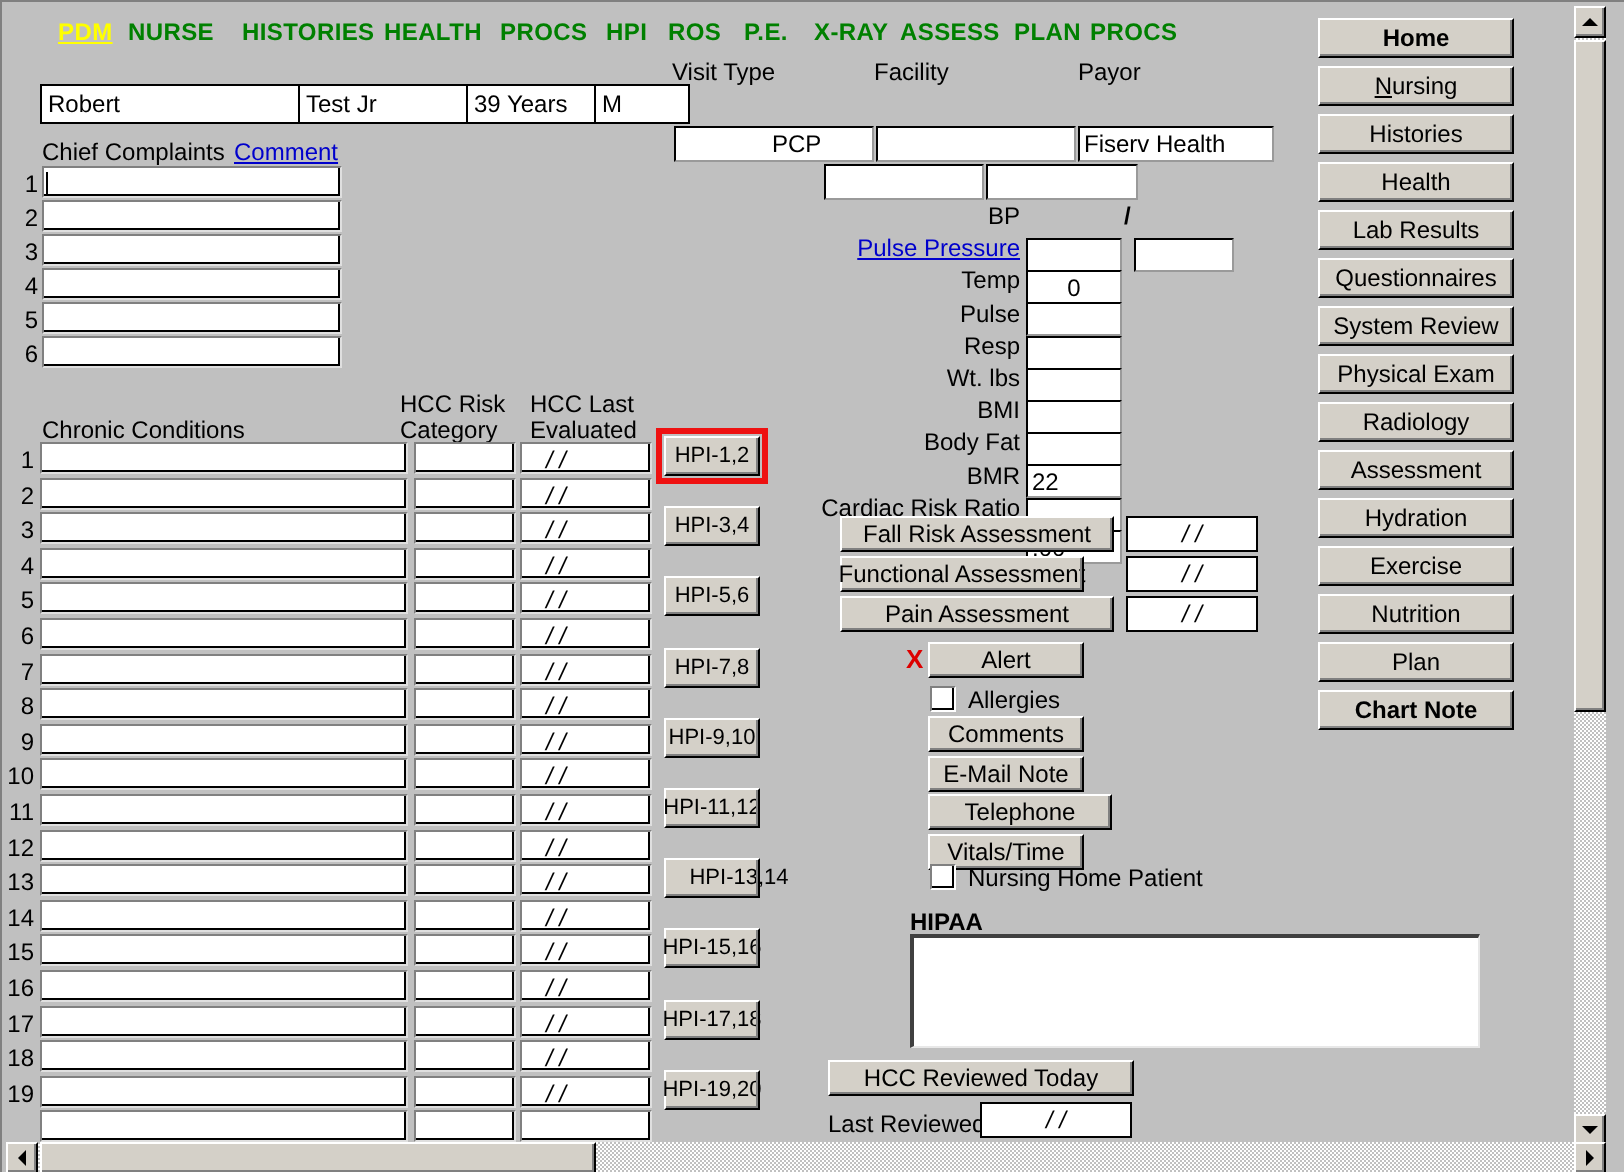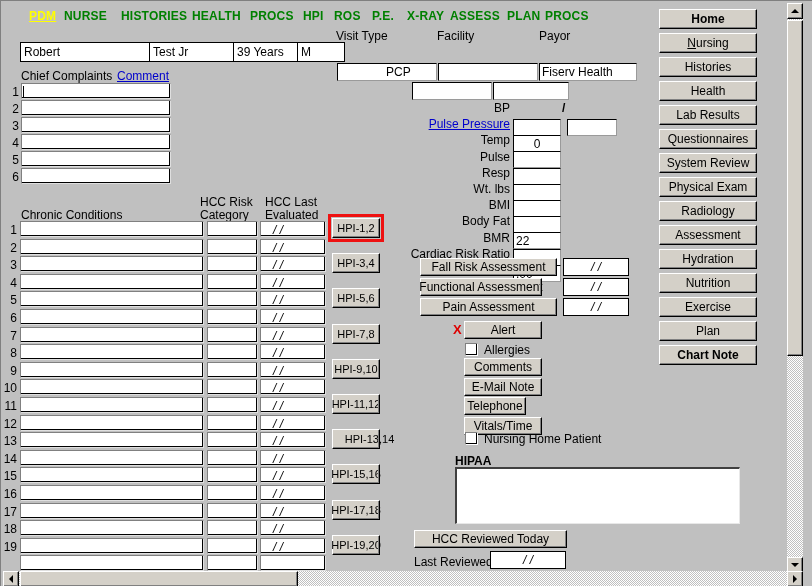--- a/index.html
+++ b/index.html
@@ -439,21 +439,21 @@
 
   <div class="alertx" style="left:452px; top:321px;">X</div>
   <div class="btn" style="left:463px; top:320px; width:78px; height:18px;">Alert</div>
 
   <div class="chk" style="left:464px; top:342px;"></div>
   <div class="lbl" style="left:483px; top:342px;">Allergies</div>
 
   <div id="actionbtns">
       <div class="btn" style="left: 463px; top: 357px; width: 78px; height: 18px;">Comments</div>
       <div class="btn" style="left: 463px; top: 377px; width: 78px; height: 18px;">E-Mail Note</div>
-      <div class="btn" style="left: 463px; top: 396px; width: 62px; height: 18px;">Telephone</div>
+      <div class="btn" style="left: 463px; top: 396px; width: 92px; height: 18px;">Telephone</div>
       <div class="btn" style="left: 463px; top: 416px; width: 78px; height: 18px;">Vitals/Time</div>
     </div>
 
   <div class="chk" style="left:464px; top:431px;"></div>
   <div class="lbl" style="left:483px; top:431px;">Nursing Home Patient</div>
 
   <div class="lbl" style="left:454px; top:453px; font-weight:bold;">HIPAA</div>
   <div id="hipaa-box" style="left:454px; top:466px; width:285px; height:57px;"></div>
 
   <div class="btn" style="left:413px; top:529px; width:153px; height:18px;">HCC Reviewed Today</div>
@@ -468,22 +468,22 @@
       </div>
       <div class="sidebtn">Histories</div>
       <div class="sidebtn">Health</div>
       <div class="sidebtn">Lab Results</div>
       <div class="sidebtn">Questionnaires</div>
       <div class="sidebtn">System Review</div>
       <div class="sidebtn">Physical Exam</div>
       <div class="sidebtn">Radiology</div>
       <div class="sidebtn">Assessment</div>
       <div class="sidebtn">Hydration</div>
+      <div class="sidebtn">Exercise</div>
       <div class="sidebtn">Nutrition</div>
-      <div class="sidebtn">Exercise</div>
       <div class="sidebtn">Plan</div>
       <div class="sidebtn bold">Chart Note</div>
     </div>
 
   <div class="sbtrack" style="left:786px; top:2px; width:16px; height:570px;"></div>
   <div class="sbarrow" style="left:786px; top:2px; width:16px; height:16px;">
     <div class="tri tri-up"></div>
   </div>
   <div class="sbthumb" style="left:786px; top:19px; width:16px; height:336px;"></div>
   <div class="sbarrow" style="left:786px; top:556px; width:16px; height:16px;">

